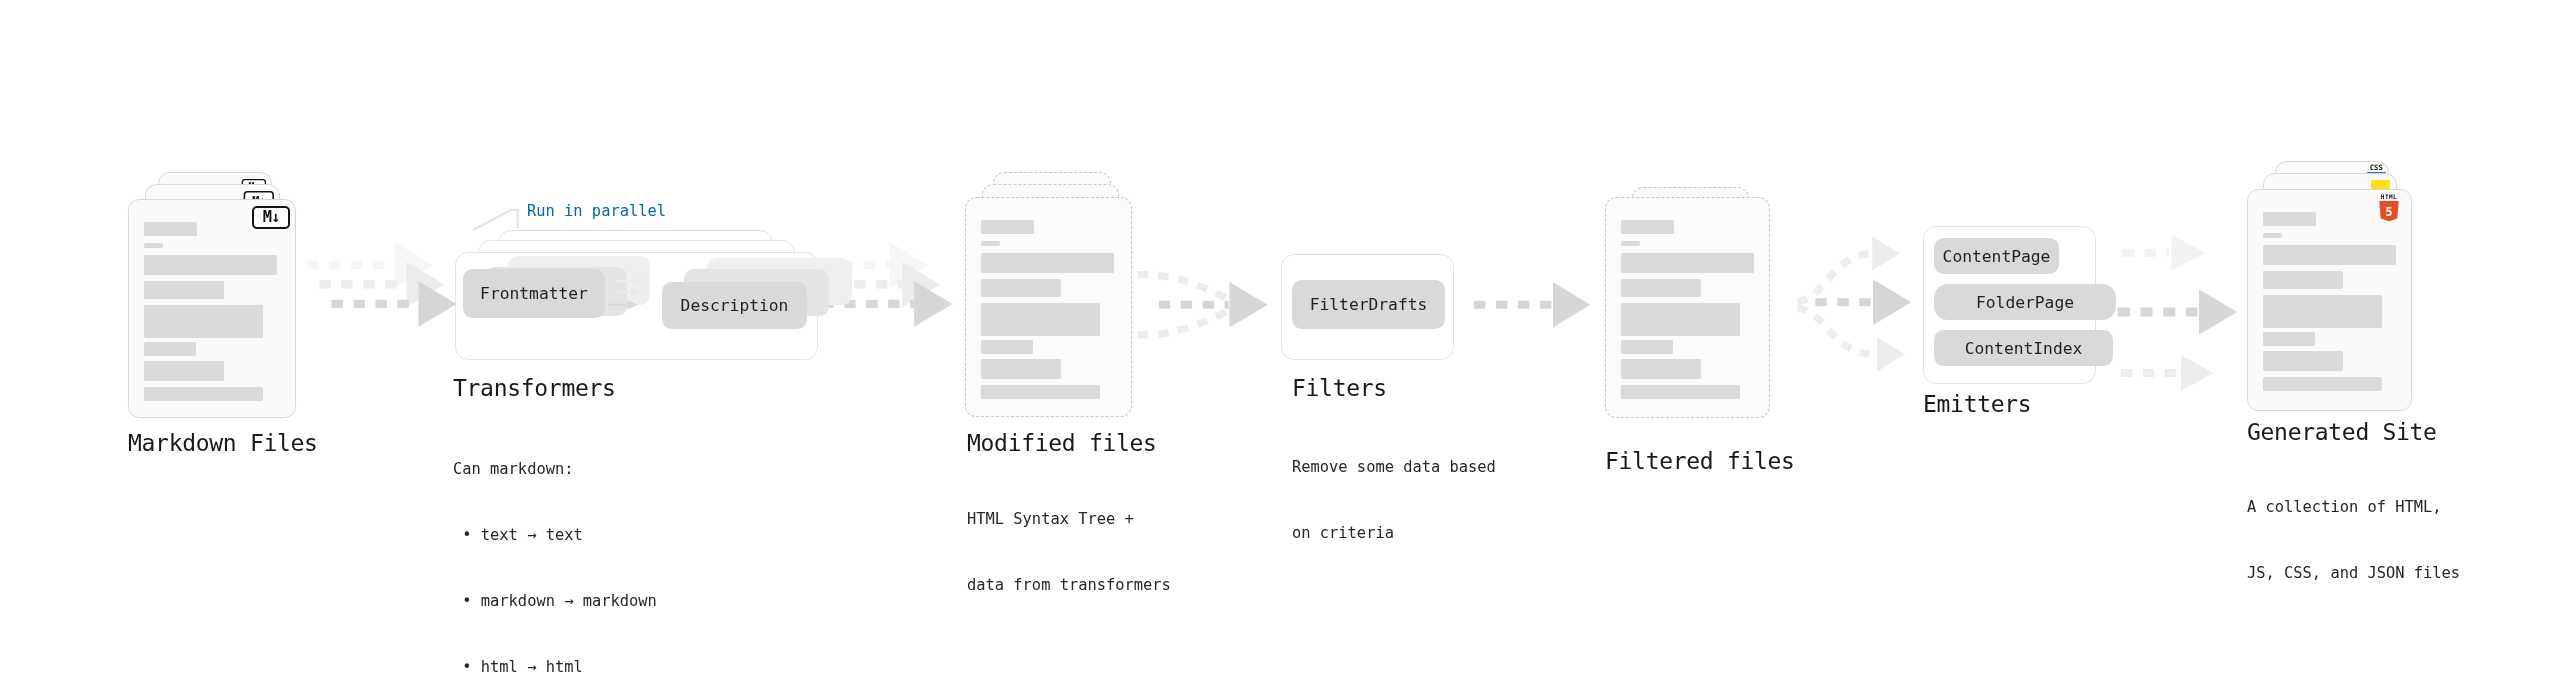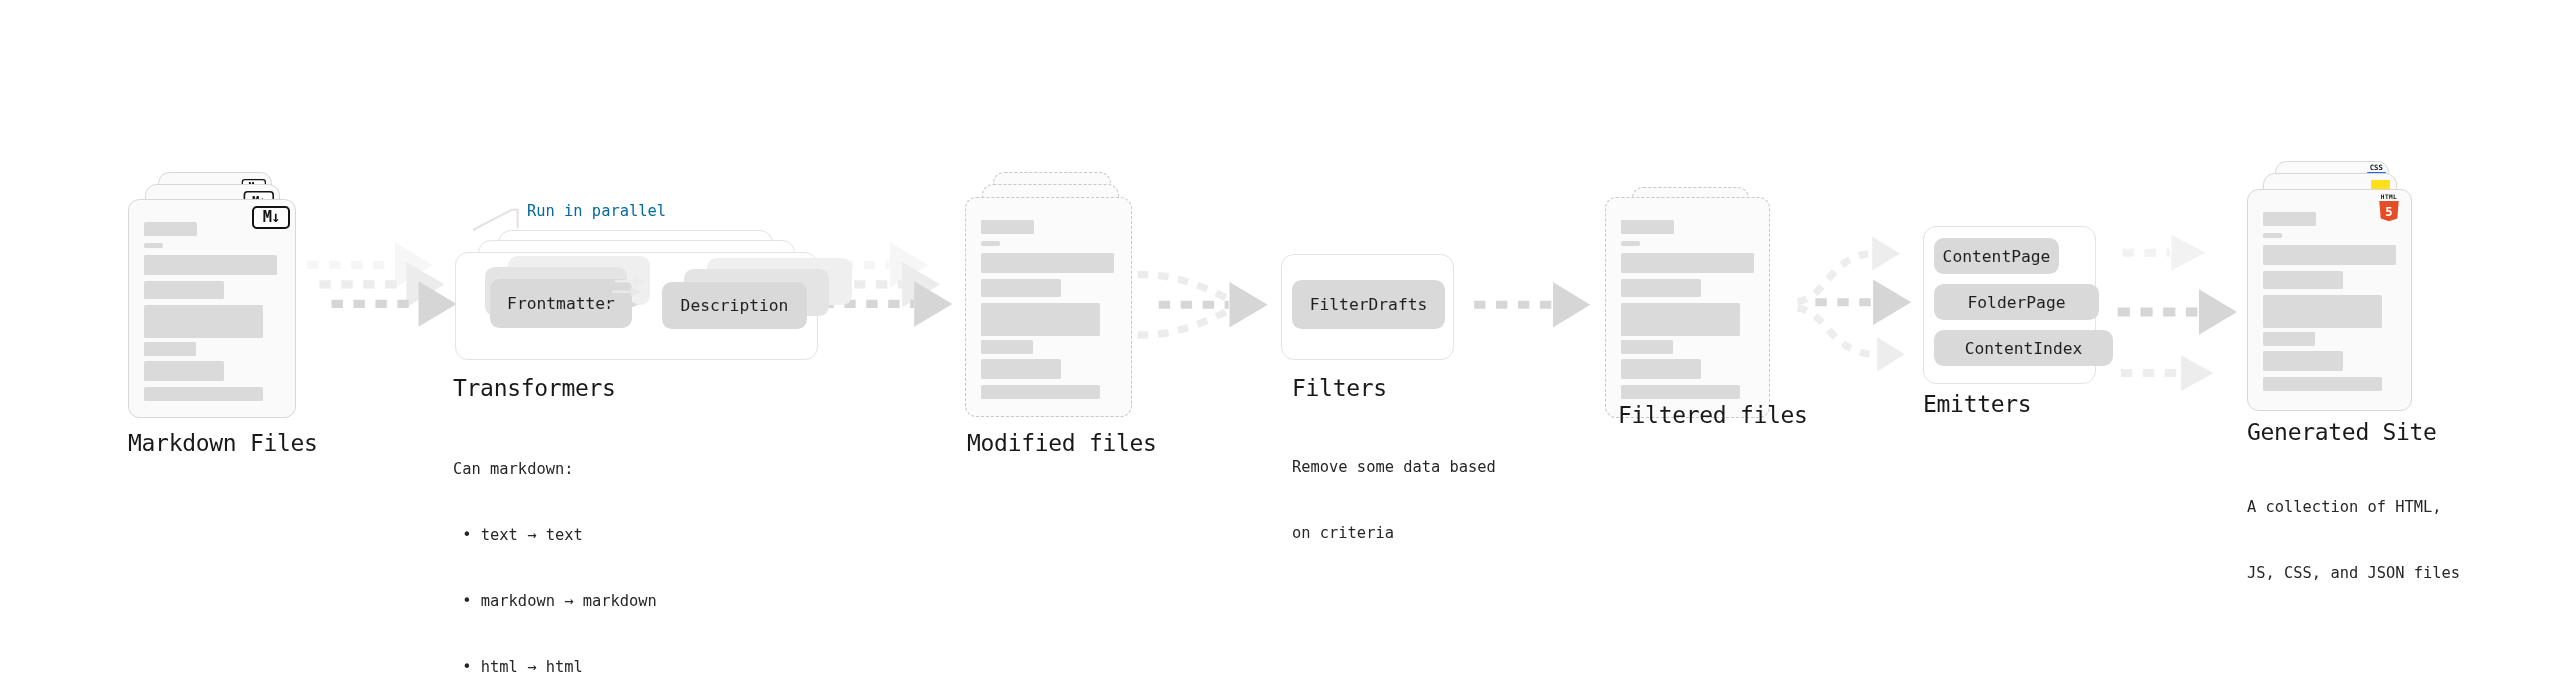--- a/index.html
+++ b/index.html
@@ -126,21 +126,21 @@
 
   <section class="stage">
     <div class="frame" style="left:498px;top:230px;width:275px;height:105px;"></div>
     <div class="frame" style="left:478px;top:240px;width:317px;height:107px;"></div>
     <div class="frame" style="left:455px;top:252px;width:363px;height:108px;"></div>
 
     <div class="pill g2" style="left:508px;top:256px;width:142px;height:49px;"></div>
     <div class="pill g1" style="left:485px;top:267px;width:142px;height:49px;"></div>
     <div class="pill g2" style="left:707px;top:258px;width:145px;height:47px;"></div>
     <div class="pill g1" style="left:684px;top:269px;width:145px;height:47px;"></div>
-    <div class="pill" style="left:463px;top:279px;width:142px;height:49px;margin-left:27px;">Frontmatter</div>
+    <div class="pill" style="left:463px;top:269px;width:142px;height:49px;">Frontmatter</div>
     <div class="pill" style="left:662px;top:282px;width:145px;height:47px;">Description</div>
 
     <div class="note" style="left:527px;top:202px;">Run in parallel</div>
 
     <div class="label" style="left:453px;top:375px;">Transformers</div>
     <div class="body" style="left:453px;top:414px;">
       <div>Can markdown:</div>
       <div> • text → text</div>
       <div> • markdown → markdown</div>
       <div> • html → html</div>
@@ -156,20 +156,24 @@
           <div class="bar" style="width: 19.5px; height: 5.7px; margin-bottom: 6.5px;"></div>
           <div class="bar" style="width: 133px; height: 20.3px; margin-bottom: 5.7px;"></div>
           <div class="bar" style="width: 80px; height: 18.7px; margin-bottom: 5.7px;"></div>
           <div class="bar" style="width: 119px; height: 32.5px; margin-bottom: 4.1px;"></div>
           <div class="bar" style="width: 52px; height: 14px; margin-bottom: 4.9px;"></div>
           <div class="bar" style="width: 80px; height: 20.3px; margin-bottom: 5.7px;"></div>
           <div class="bar" style="width: 119px; height: 14px; margin-bottom: 0px;"></div>
         </div>
     </div>
     <div class="label" style="left:967px;top:430px;">Modified files</div>
+    <div class="body" style="left:967px;top:464px;">
+      <div>HTML Syntax Tree +</div>
+      <div>data from transformers</div>
+    </div>
   </section>
 
   <section class="stage">
     <div class="frame" style="left:1281px;top:254px;width:173px;height:106px;"></div>
     <div class="pill" style="left:1292px;top:280px;width:153px;height:49px;">FilterDrafts</div>
     <div class="label" style="left:1292px;top:375px;">Filters</div>
     <div class="body" style="left:1292px;top:412px;">
       <div>Remove some data based</div>
       <div>on criteria</div>
     </div>
@@ -182,27 +186,27 @@
           <div class="bar" style="width: 53px; height: 14px; margin-bottom: 6.5px;"></div>
           <div class="bar" style="width: 19.5px; height: 5.7px; margin-bottom: 6.5px;"></div>
           <div class="bar" style="width: 133px; height: 20.3px; margin-bottom: 5.7px;"></div>
           <div class="bar" style="width: 80px; height: 18.7px; margin-bottom: 5.7px;"></div>
           <div class="bar" style="width: 119px; height: 32.5px; margin-bottom: 4.1px;"></div>
           <div class="bar" style="width: 52px; height: 14px; margin-bottom: 4.9px;"></div>
           <div class="bar" style="width: 80px; height: 20.3px; margin-bottom: 5.7px;"></div>
           <div class="bar" style="width: 119px; height: 14px; margin-bottom: 0px;"></div>
         </div>
     </div>
-    <div class="label" style="left:1605px;top:402px;margin-left:13px;">Filtered files</div>
+    <div class="label" style="left:1605px;top:448px;">Filtered files</div>
   </section>
 
   <section class="stage">
     <div class="frame" style="left:1923px;top:226px;width:173px;height:158px;"></div>
     <div class="pill" style="left:1934px;top:238px;width:125px;height:36px;">ContentPage</div>
-    <div class="pill" style="left:1934px;top:284px;width:165px;height:36px;">FolderPage</div>
+    <div class="pill" style="left:1934px;top:284px;width:182px;height:36px;border-radius:14px;">FolderPage</div>
     <div class="pill" style="left:1934px;top:330px;width:179px;height:36px;">ContentIndex</div>
     <div class="label" style="left:1923px;top:391px;">Emitters</div>
   </section>
 
   <section class="stage">
     <div class="doc" style="left:2275px;top:161px;width:114px;height:222px;">
       <div class="css-badge">
         <div class="txt">CSS</div>
         <div class="bar-b" style="background:#2965f1;"></div>
       </div>

